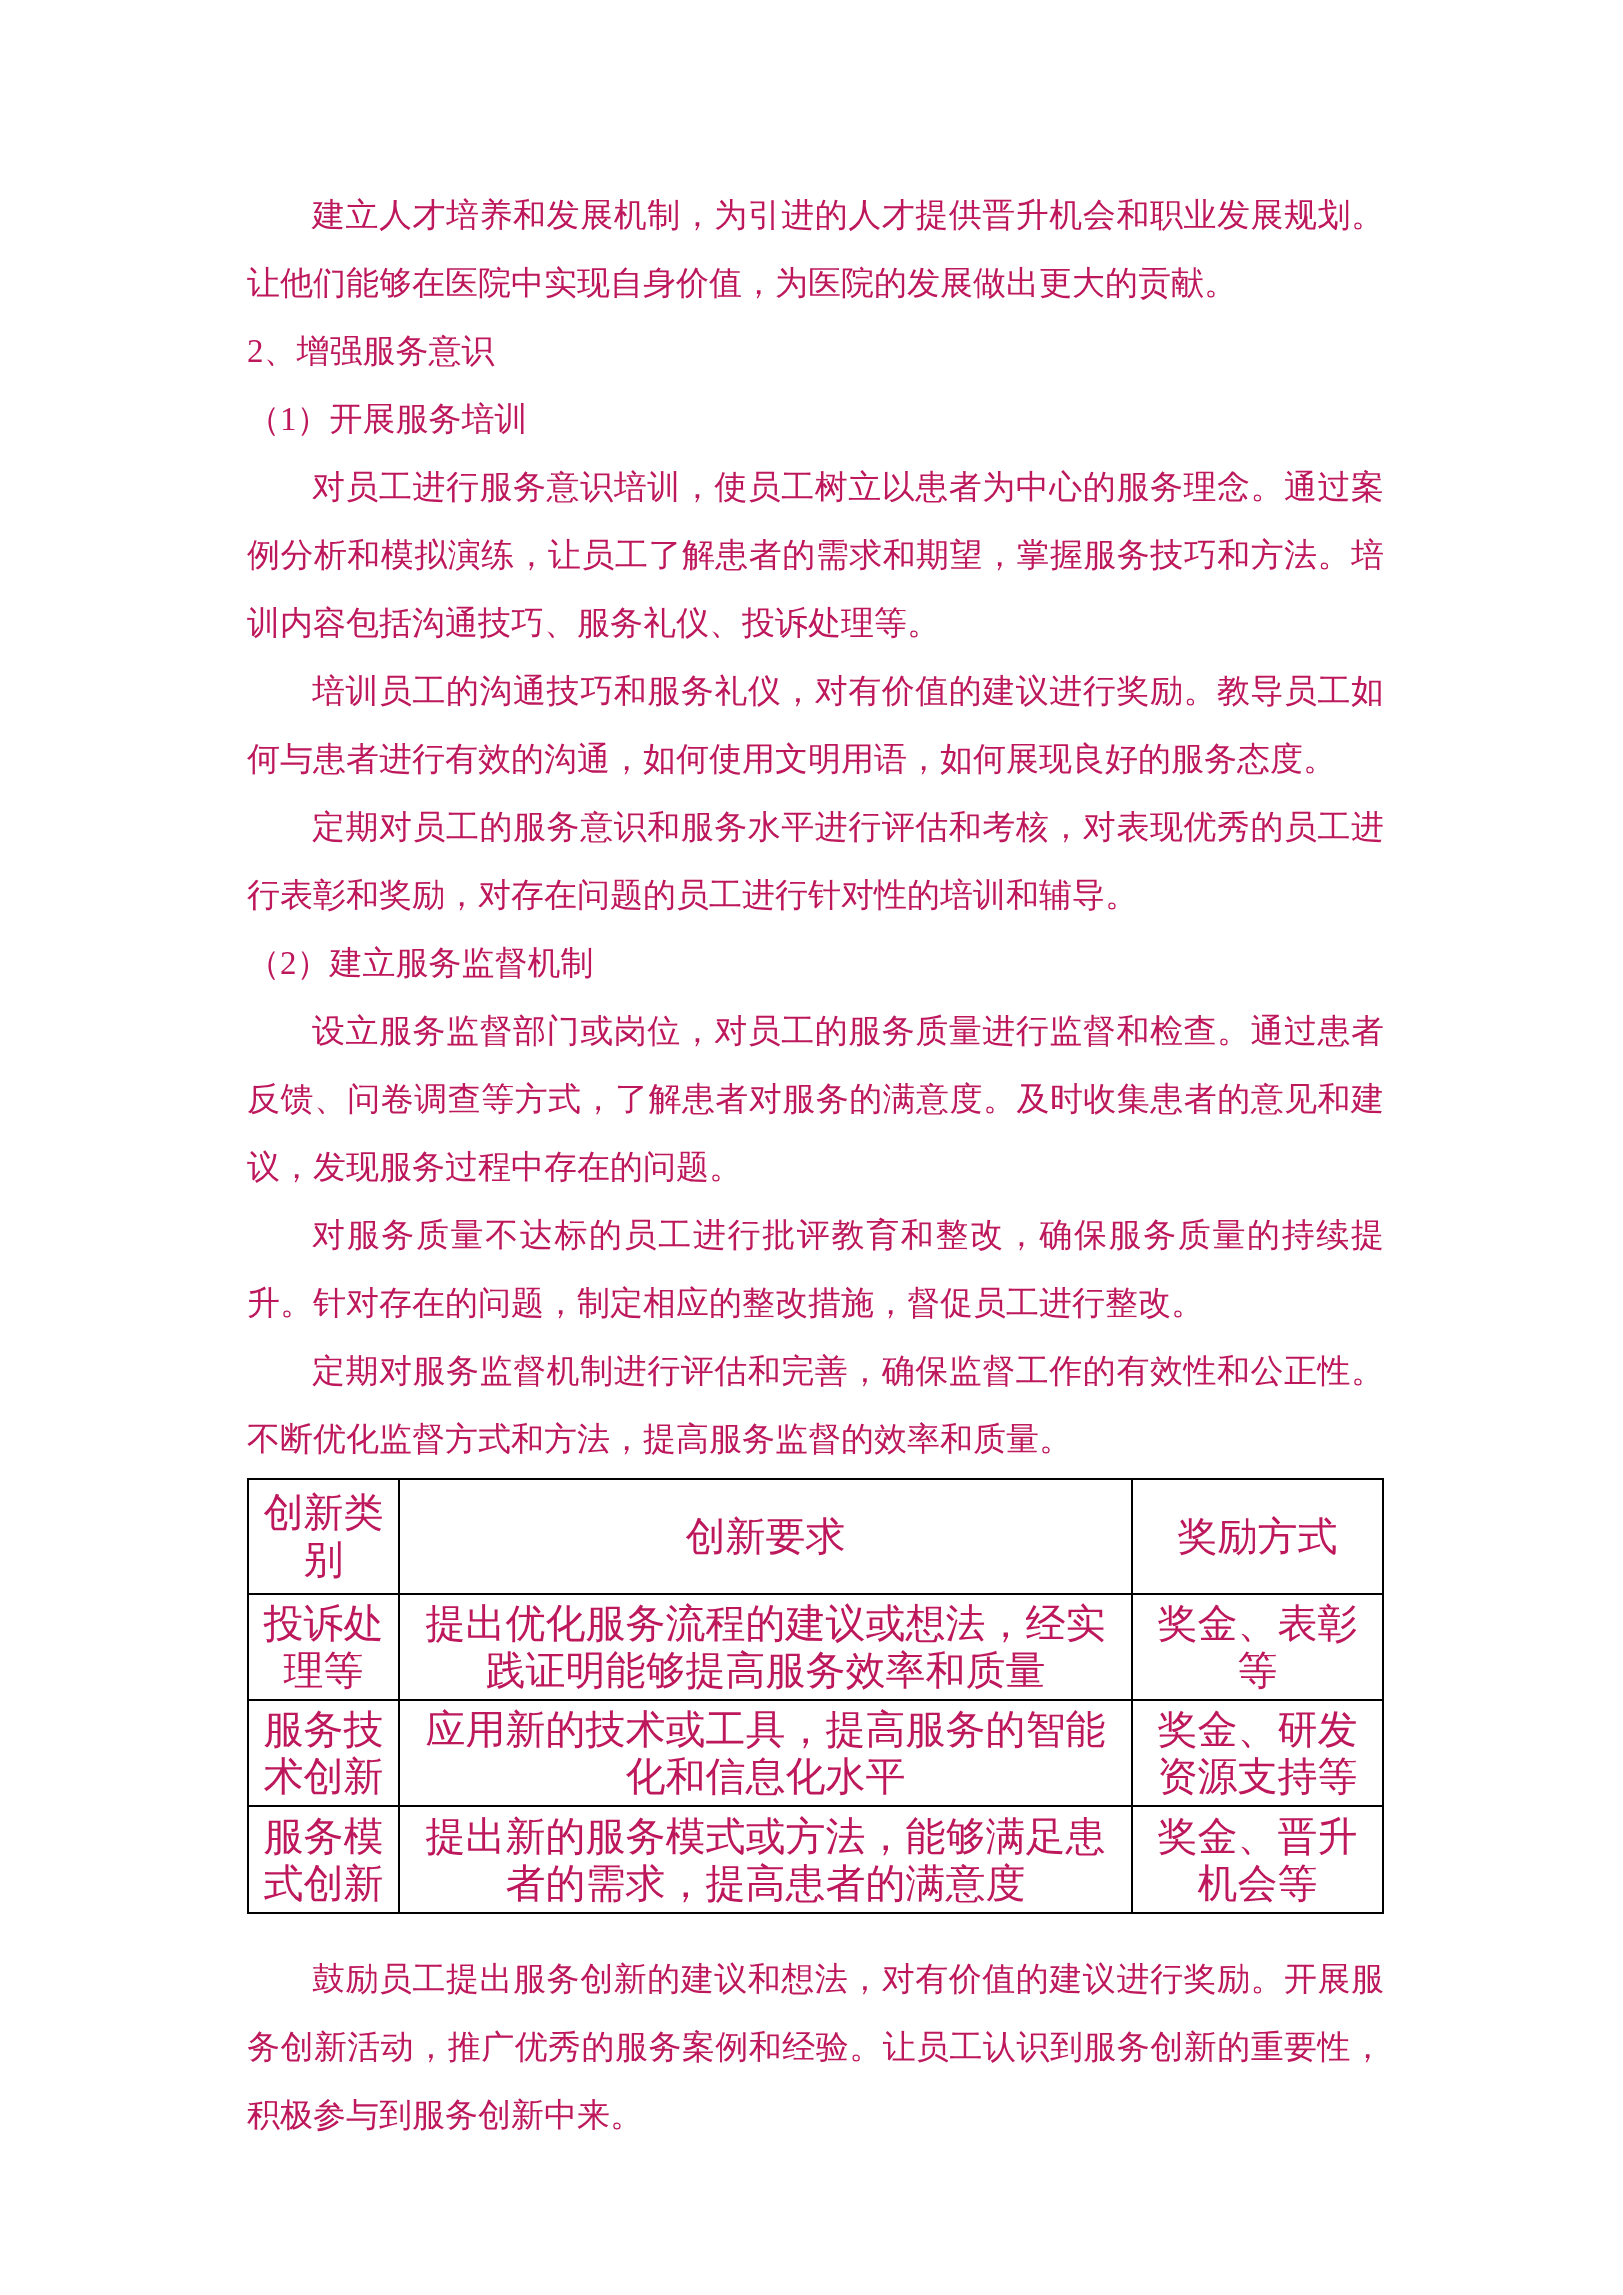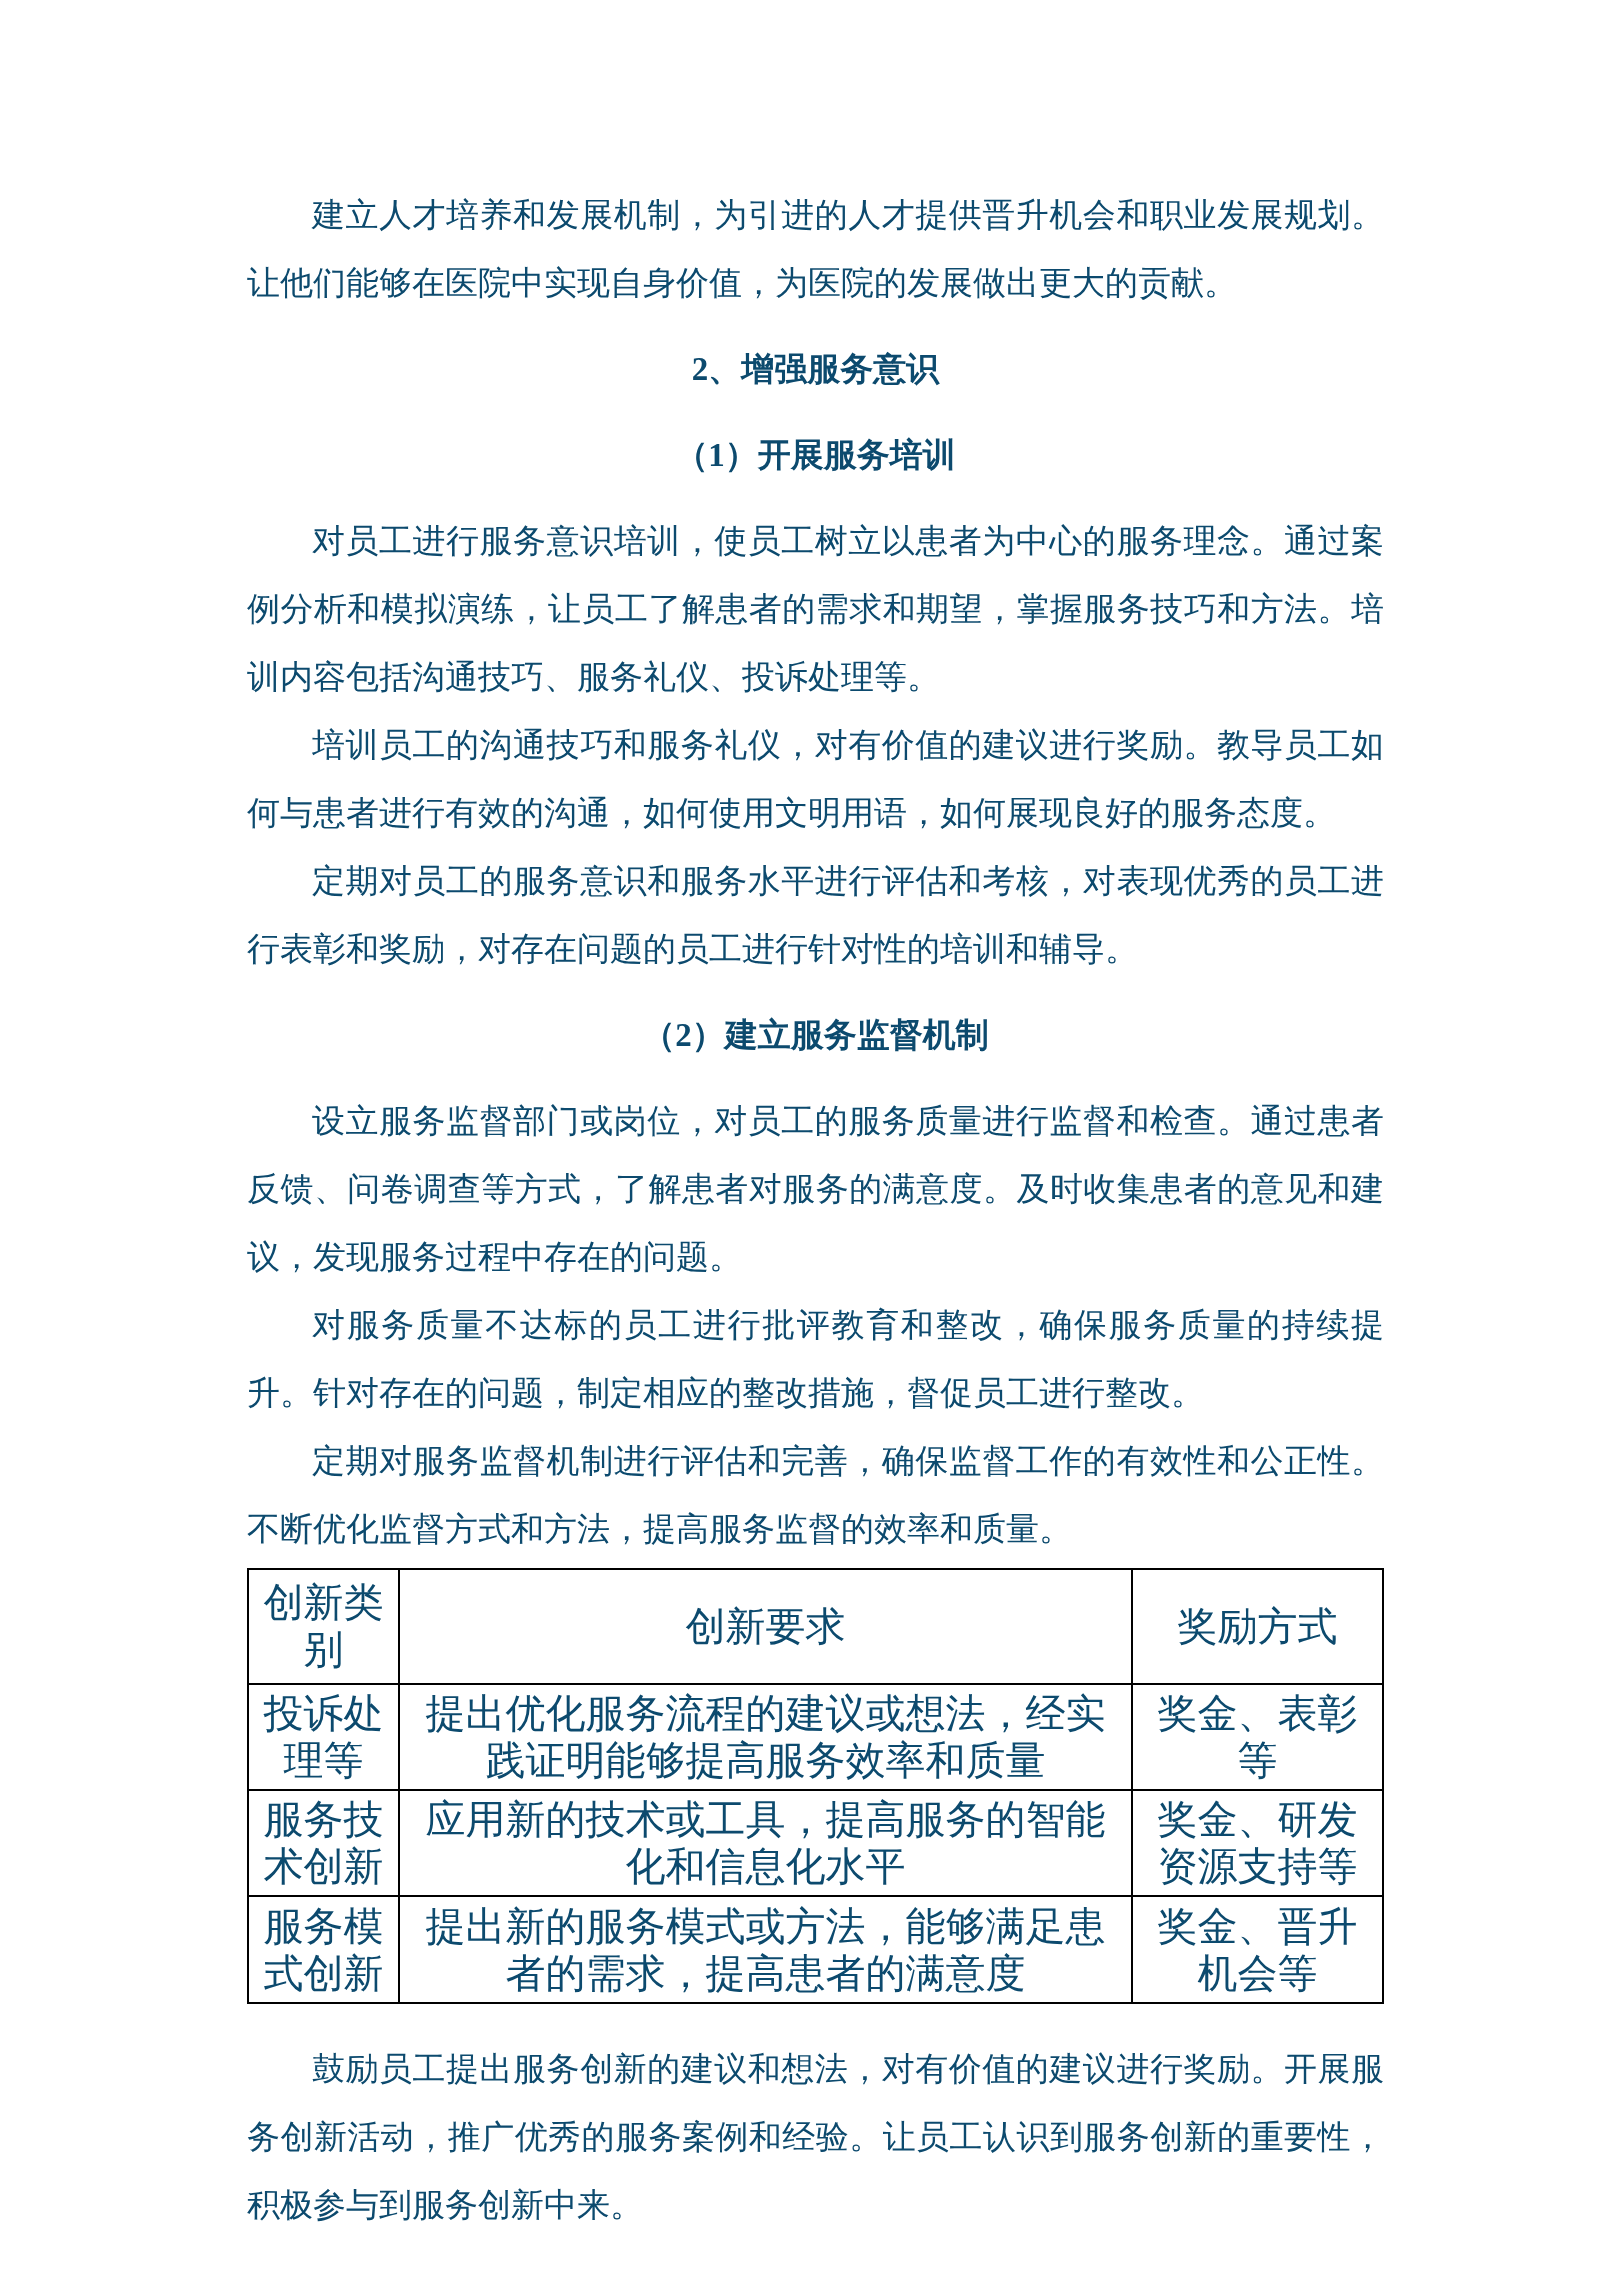--- a/index.html
+++ b/index.html
@@ -10,38 +10,38 @@
   .page {
     position: relative;
     width: 1623px;
     height: 2295px;
     margin: 0 auto;
     background: #ffffff;
     box-sizing: border-box;
     padding: 181px 239px 118px 247px;
     font-family: "Liberation Serif", "DejaVu Serif", serif;
     font-size: 33px;
-    color: #0c4a6e;
+    color: #be185d;
     overflow: hidden;
   }
   .body-text {
     line-height: 68px;
   }
   p.para {
     margin: 0;
     text-align: justify;
     text-justify: inter-ideograph;
     text-indent: 65px;
     word-break: break-all;
   }
   p.heading {
-    margin: 18px;
+    margin: 0;
     text-indent: 0;
-    font-weight: bold;
-    text-align: center;
+    font-weight: normal;
+    text-align: left;
   }
   table.innovation {
     width: 100%;
     border-collapse: collapse;
     table-layout: fixed;
     margin: 5.2px 0 31px 0;
     font-size: 40px;
   }
   table.innovation th,
   table.innovation td {

